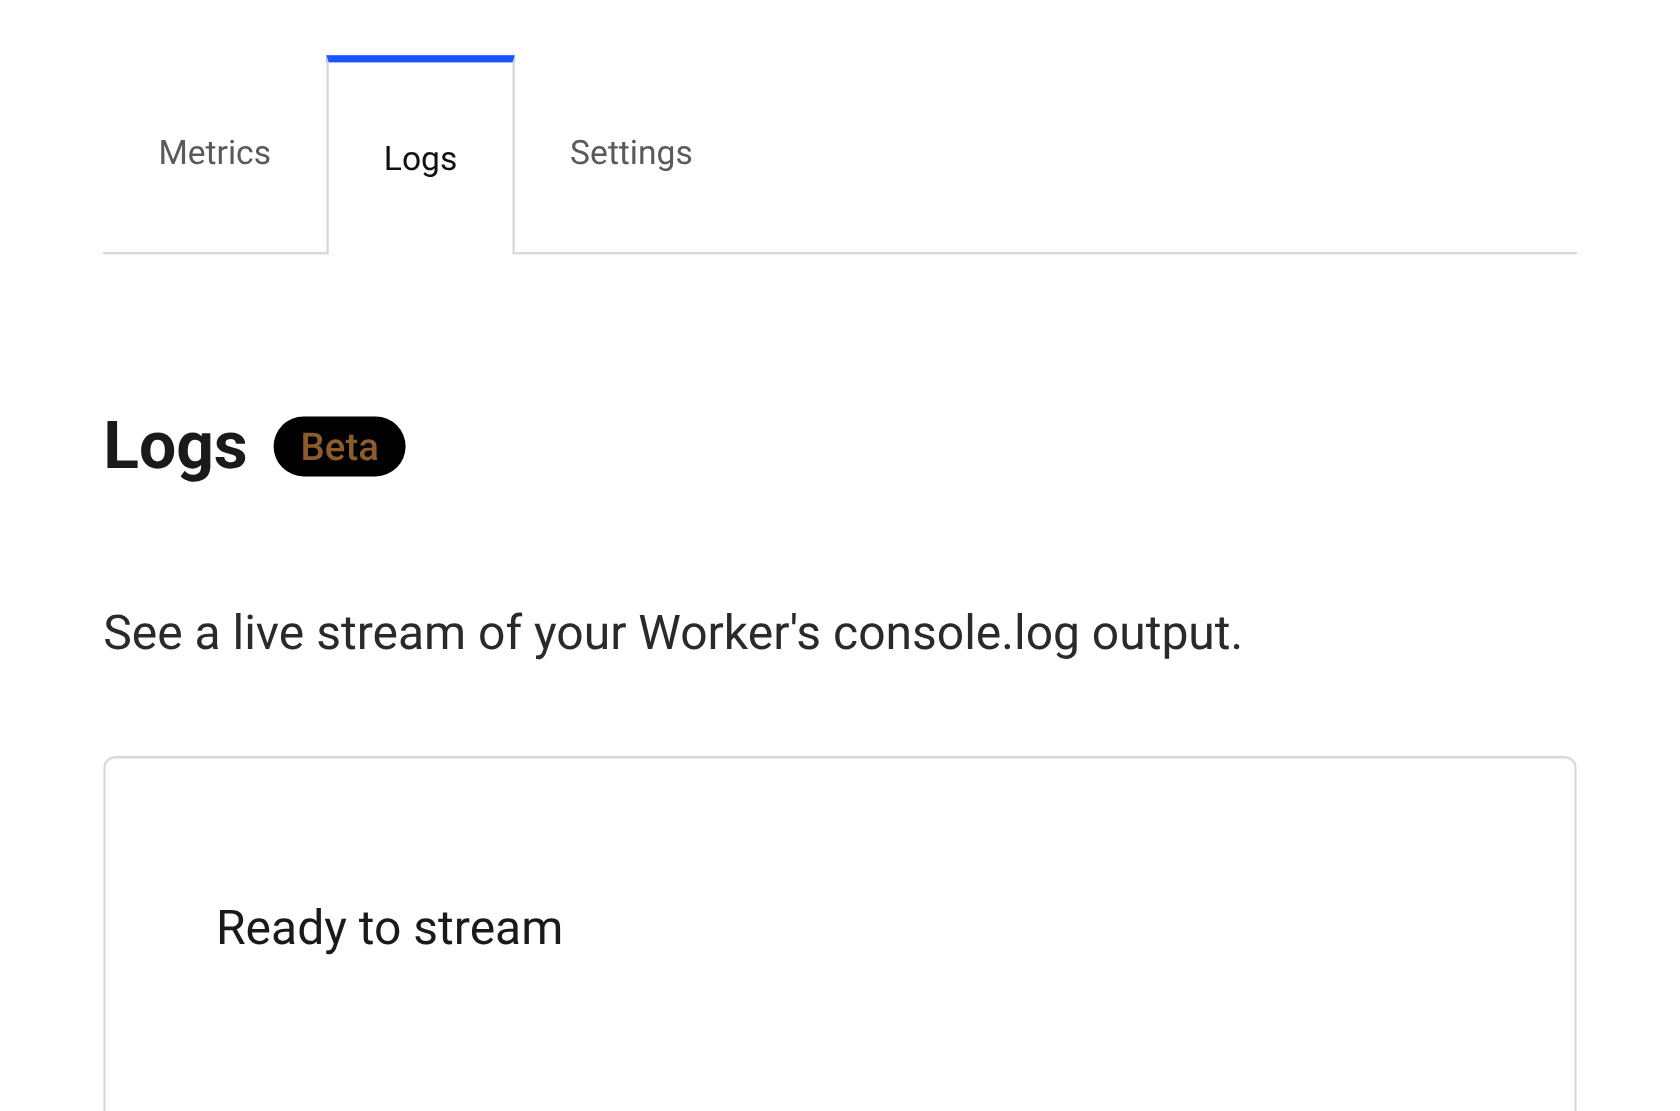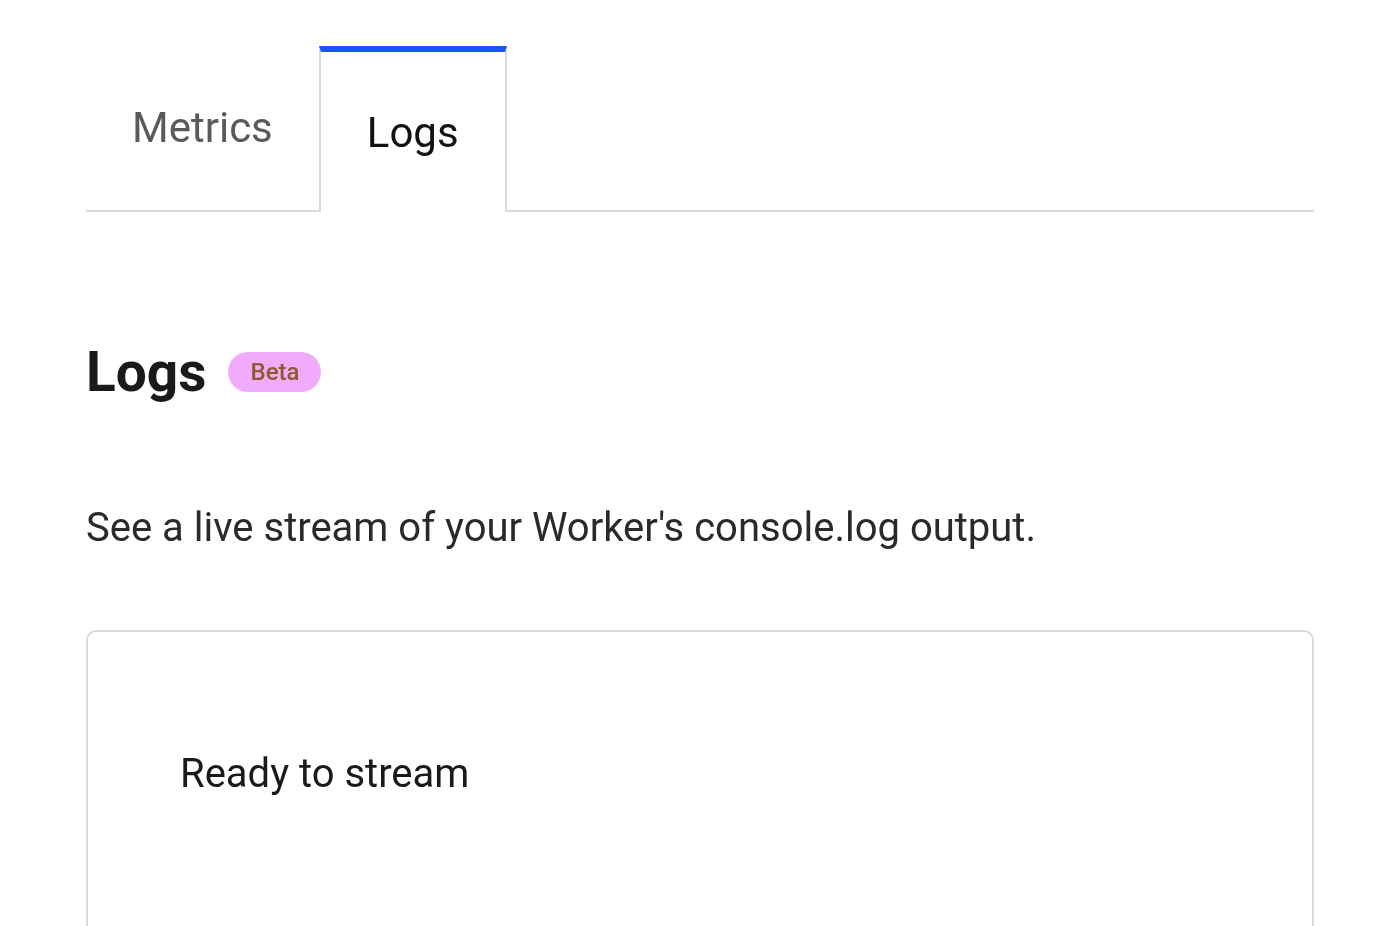--- a/index.html
+++ b/index.html
@@ -24,21 +24,21 @@
       border-bottom: 2px solid #d9d9d9;
       margin-top: 44px;
       height: 168px;
     }
     .tab {
       display: flex;
       align-items: center;
       justify-content: center;
       height: 100%;
       padding: 0 46px;
-      font-size: 42px;
+      font-size: 28px;
       color: #5a5a5a;
       cursor: pointer;
       user-select: none;
       position: relative;
     }
     .tab.active {
       color: #111;
       border: 2px solid #d9d9d9;
       border-bottom: none;
       background: #fff;
@@ -64,23 +64,23 @@
     }
     .page-title {
       font-size: 55px;
       font-weight: 700;
       color: #1a1a1a;
     }
     .badge {
       display: inline-flex;
       align-items: center;
       justify-content: center;
-      background: #f0abfc;
+      background: #000000;
       color: #8c5b2b;
-      font-size: 24px;
+      font-size: 32px;
       font-weight: 500;
       padding: 6px 22px;
       border-radius: 26px;
     }
     .description {
       margin-top: 96px;
       font-size: 40px;
       color: #2a2a2a;
       line-height: 1.4;
     }
@@ -101,20 +101,23 @@
 <body>
 
 <div class="container">
   <div class="tabbar">
     <div class="tab">
       <span>Metrics</span>
     </div>
     <div class="tab active">
       <span>Logs</span>
     </div>
+    <div class="tab">
+      <span>Settings</span>
+    </div>
   </div>
 
   <div class="content">
     <div class="heading-row">
       <h1 class="page-title">Logs</h1>
       <span class="badge">Beta</span>
     </div>
     <p class="description">See a live stream of your Worker's console.log output.</p>
 
     <div class="panel">

